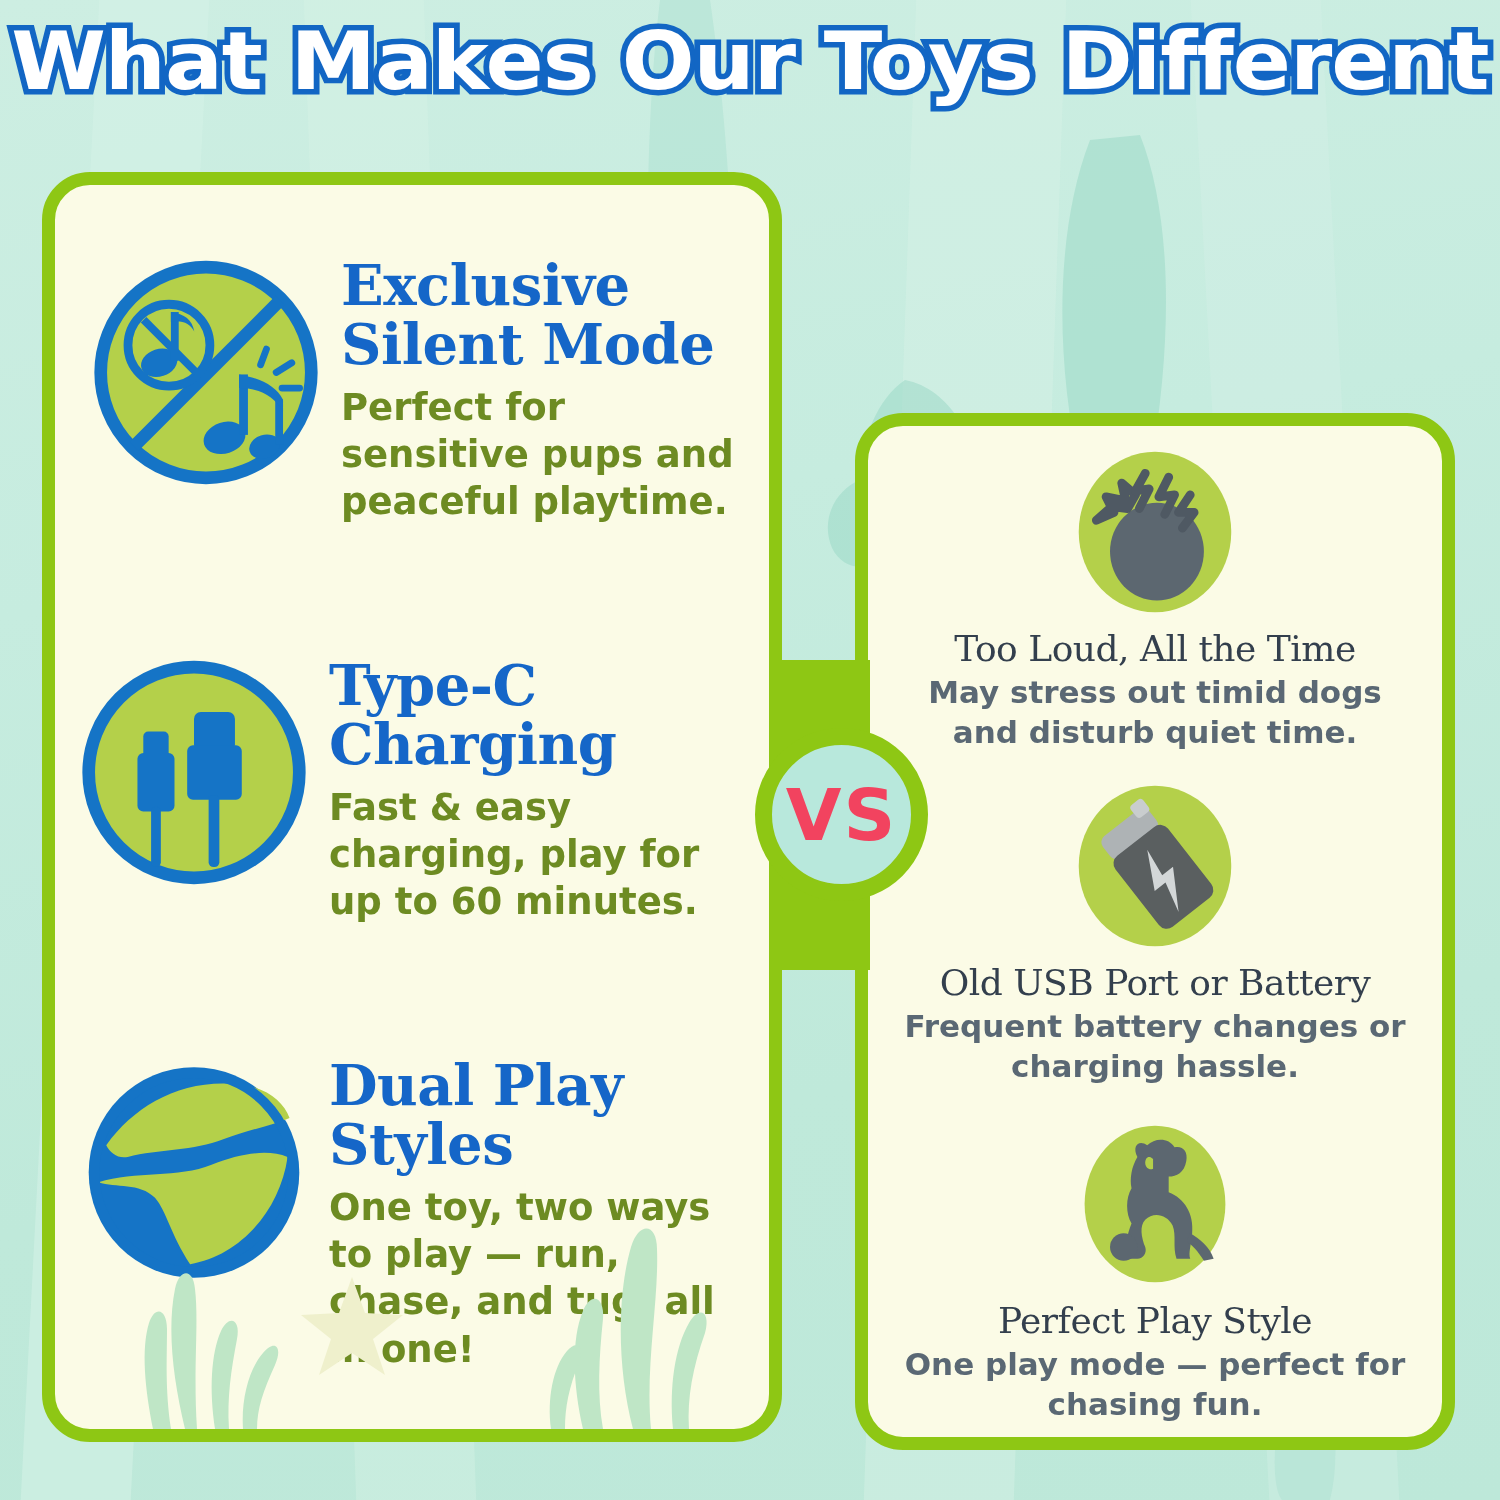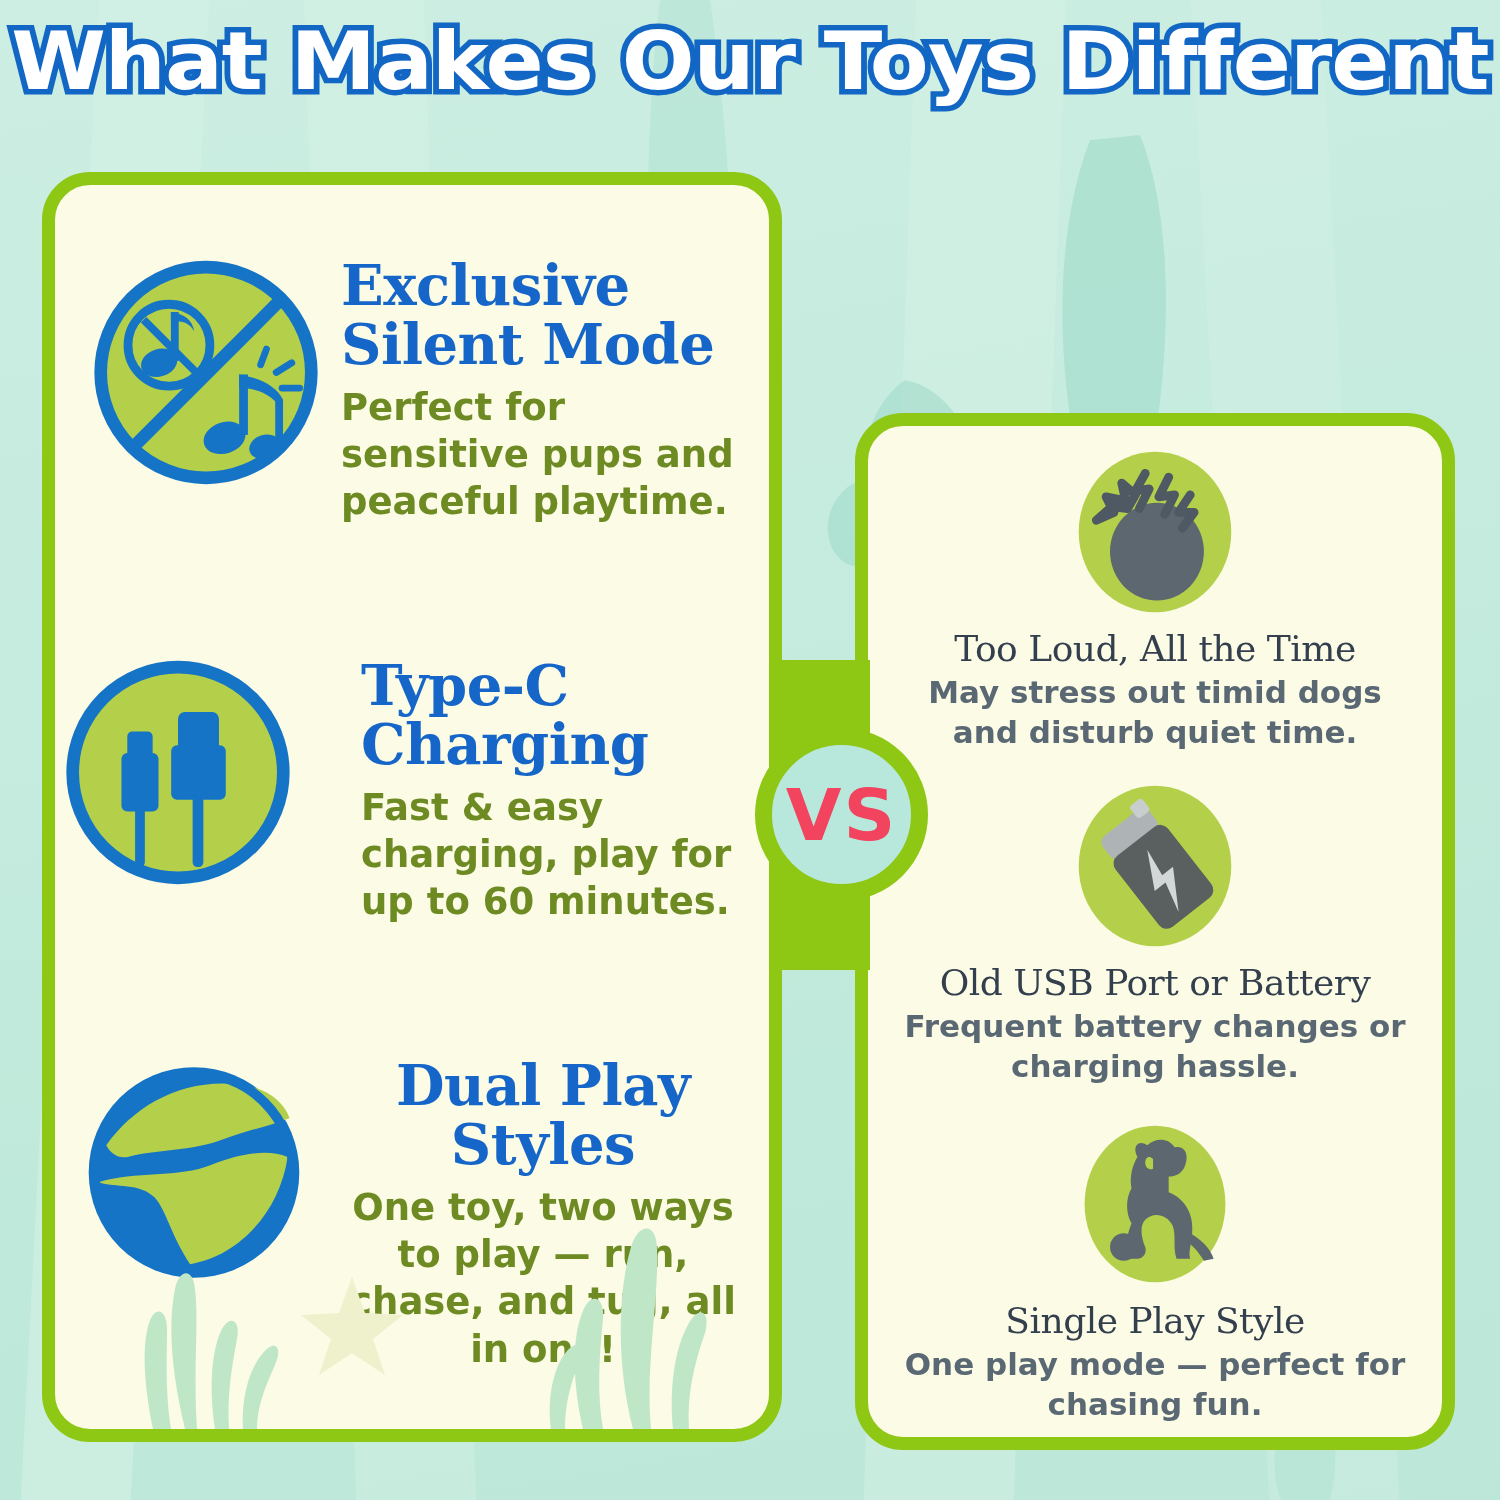--- a/index.html
+++ b/index.html
@@ -145,39 +145,39 @@
           <line x1="192" y1="120" x2="208" y2="110"></line>
           <line x1="198" y1="136" x2="216" y2="136"></line>
         </g>
       </svg>
       <div class="txt-l">
         <div class="h-l">Exclusive Silent Mode</div>
         <div class="p-l">Perfect for sensitive pups and peaceful playtime.</div>
       </div>
     </div>
 
-    <div class="feat-l" style="left:6px;top:465px;width:680px;gap:48px;">
+    <div class="feat-l" style="left:22px;top:465px;width:680px;">
       <svg class="icon-l" viewBox="0 0 240 240">
         <circle cx="120" cy="120" r="108" fill="#b4d04a" stroke="#1574c6" stroke-width="13"></circle>
         <g fill="#1574c6">
           <rect x="68" y="78" width="26" height="28" rx="5"></rect>
           <rect x="62" y="100" width="38" height="60" rx="6"></rect>
           <rect x="76" y="155" width="10" height="62" rx="5"></rect>
           <rect x="120" y="58" width="42" height="40" rx="7"></rect>
           <rect x="113" y="92" width="56" height="56" rx="6"></rect>
           <rect x="135" y="143" width="11" height="74" rx="5"></rect>
         </g>
       </svg>
       <div class="txt-l">
         <div class="h-l">Type-C Charging</div>
         <div class="p-l">Fast &amp; easy charging, play for up to 60 minutes.</div>
       </div>
     </div>
 
-    <div class="feat-l" style="left:22px;top:865px;width:680px;text-align:center;">
+    <div class="feat-l" style="left:22px;top:865px;width:680px;">
       <svg class="icon-l" viewBox="0 0 240 240">
         <circle cx="120" cy="120" r="108" fill="#1574c6"></circle>
         <circle cx="120" cy="120" r="98" fill="#1574c6"></circle>
         <path d="M30 92 C60 50 110 22 170 30 C196 34 212 48 218 64 C200 72 176 76 150 86 C120 98 84 96 52 104 C42 106 34 100 30 92 Z" fill="#b4d04a"></path>
         <path d="M22 130 C60 118 104 126 138 112 C168 100 196 96 216 104 C208 160 166 206 116 214 C96 184 92 160 80 146 C64 130 40 136 22 130 Z" fill="#b4d04a"></path>
         <circle cx="120" cy="120" r="102" fill="none" stroke="#1574c6" stroke-width="10"></circle>
       </svg>
       <div class="txt-l">
         <div class="h-l">Dual Play Styles</div>
         <div class="p-l">One toy, two ways to play — run, chase, and tug, all in one!</div>
@@ -219,21 +219,21 @@
     <div class="feat-r" style="top:690px;">
       <svg class="icon-r" viewBox="0 0 180 180">
         <ellipse cx="90" cy="90" rx="72" ry="80" fill="#b4d04a"></ellipse>
         <g fill="#5c6770">
           <path d="M72 42 C66 30 74 24 82 30 C90 22 104 22 110 32 C118 30 124 36 122 46 C120 58 112 62 104 62 L104 78 C120 84 130 100 128 120 C127 132 124 140 126 146 L112 146 C108 134 112 122 108 112 C102 100 88 98 80 106 C74 112 76 124 80 134 C82 140 78 146 72 146 L62 146 C58 134 62 120 66 110 C60 100 60 84 66 74 C64 64 66 52 72 42 Z"></path>
           <path d="M126 120 C136 126 146 134 150 146 L140 148 C134 138 128 132 122 128 Z"></path>
           <circle cx="58" cy="134" r="14"></circle>
           <path d="M88 44 C84 40 80 42 80 48 C80 52 84 56 88 54 Z" fill="#b4d04a"></path>
         </g>
       </svg>
-      <div class="h-r">Single Play Style</div>
+      <div class="h-r">Perfect Play Style</div>
       <div class="p-r" style="padding:0 24px;">One play mode — perfect for chasing fun.</div>
     </div>
   </div>
 
   <div id="vs-badge">
     <svg width="175" height="175" style="position:absolute;inset:0;">
       <circle cx="87.5" cy="87.5" r="78" fill="#b8e8dc" stroke="#8ec714" stroke-width="17"></circle>
     </svg>
     <div class="vs-text">VS</div>
   </div>

